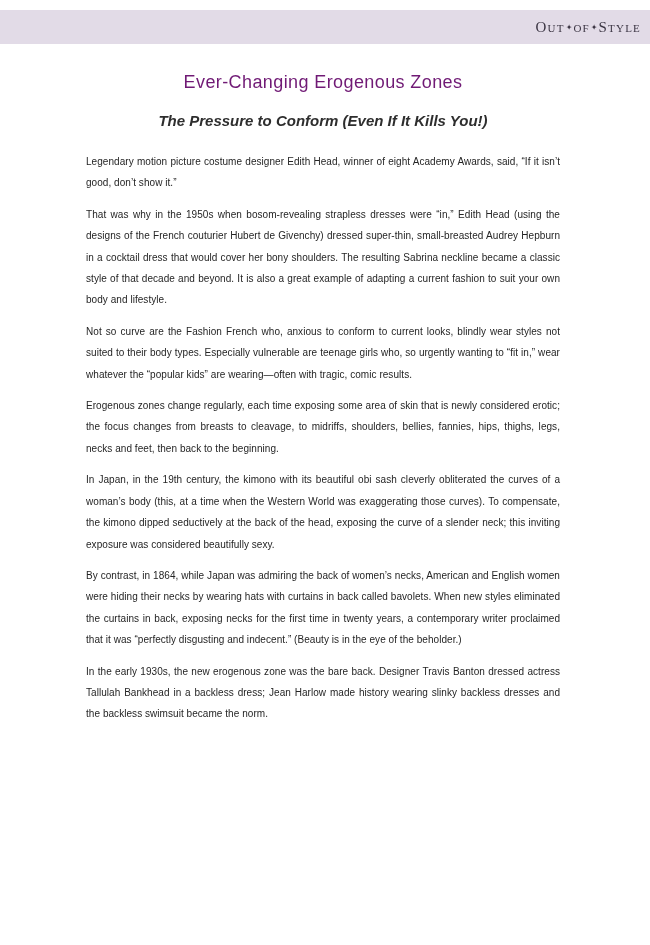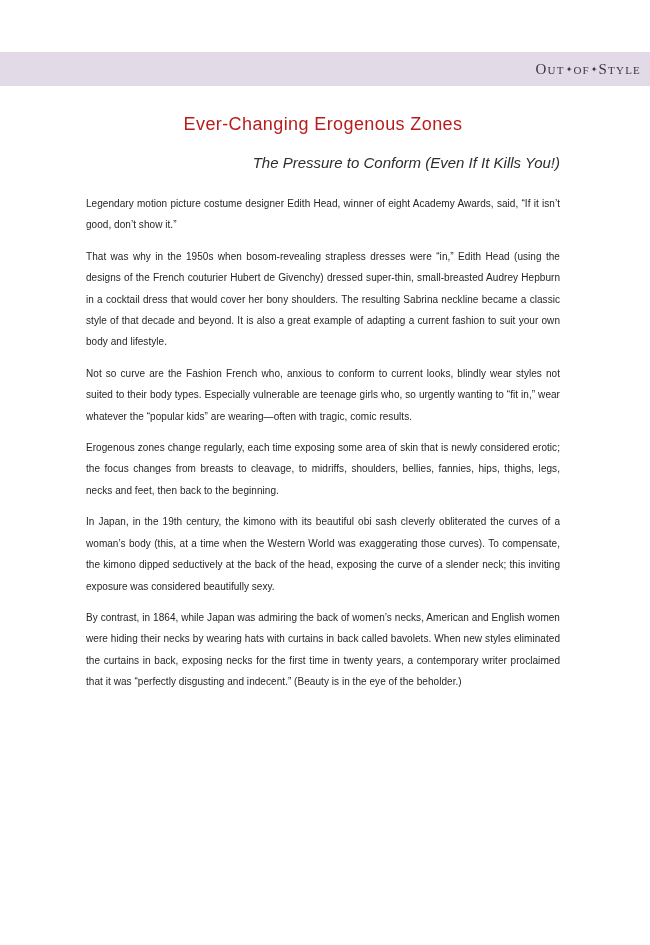--- a/index.html
+++ b/index.html
@@ -3,21 +3,20 @@
 <meta charset="utf-8">
 <style>
   html, body { margin: 0; padding: 0; background: #ffffff; }
   .page {
     position: relative;
     width: 650px;
     height: 879px;
     background: #ffffff;
     font-family: "Liberation Sans", sans-serif;
     overflow: hidden;
-    margin-top: 42px;
   }
   .header-band {
     position: absolute;
     top: 10px;
     left: 0;
     width: 100%;
     height: 34px;
     background: #e2dbe7;
     box-sizing: border-box;
     display: flex;
@@ -45,27 +44,27 @@
     left: 86px;
     top: 44px;
     width: 474px;
   }
   .title {
     margin: 28px 0 0 0;
     text-align: center;
     font-size: 18px;
     font-weight: 400;
     letter-spacing: 0.4px;
-    color: #b91c1c;
+    color: #701a75;
   }
   .subtitle {
     margin: 19px 0 0 0;
-    text-align: right;
+    text-align: center;
     font-size: 15px;
-    font-weight: 400;
+    font-weight: 700;
     font-style: italic;
     color: #2e2e2e;
   }
   .body-text { margin-top: 22px; }
   p.para {
     margin: 0 0 10px 0;
     font-size: 10px;
     line-height: 21.4px;
     text-align: justify;
     color: #252525;
@@ -99,18 +98,19 @@
       <p class="para"><span>That was why in the 1950s when bosom-revealing strapless dresses were “in,” Edith Head (using the designs of the French couturier Hubert de Givenchy) dressed super-thin, small-breasted Audrey Hepburn in a cocktail dress that would cover her bony shoulders. The resulting </span><span class="it">Sabrina neckline</span><span> became a classic style of that decade and beyond. It is also a great example of adapting a current fashion to suit your own body and lifestyle.</span></p>
 
       <p class="para"><span>Not so curve are the </span><span class="it">Fashion French</span><span> who, anxious to conform to current looks, blindly wear styles not suited to their body types. Especially vulnerable are teenage girls who, so urgently wanting to “fit in,” wear whatever the “popular kids” are wearing—often with tragic, comic results.</span></p>
 
       <p class="para"><span>Erogenous zones change regularly, each time exposing some area of skin that is newly considered erotic; the focus changes from breasts to cleavage, to midriffs, shoulders, bellies, fannies, hips, thighs, legs, necks and feet, then back to the beginning.</span></p>
 
       <p class="para"><span>In Japan, in the 19th century, the kimono with its beautiful </span><span class="it">obi sash</span><span> cleverly obliterated the curves of a woman’s body (this, at a time when the Western World was exaggerating those curves). To compensate, the kimono dipped seductively at the back of the head, exposing the curve of a slender neck; this inviting exposure was considered beautifully sexy.</span></p>
 
       <p class="para"><span>By contrast, in 1864, while Japan was admiring the back of women’s necks, American and English women were hiding their necks by wearing hats with curtains in back called </span><span class="it">bavolets</span><span>. When new styles eliminated the curtains in back, exposing necks for the first time in twenty years, a contemporary writer proclaimed that it was “perfectly disgusting and indecent.” (Beauty is in the eye of the beholder.)</span></p>
 
+      <p class="para"><span>In the early 1930s, the new erogenous zone was the bare back. Designer Travis Banton dressed actress Tallulah Bankhead in a backless dress; Jean Harlow made history wearing slinky backless dresses and the backless swimsuit became the norm.</span></p>
     </div>
   </div>
 
   <div class="page-number">43</div>
 
 </div>
 
 </body></html>

